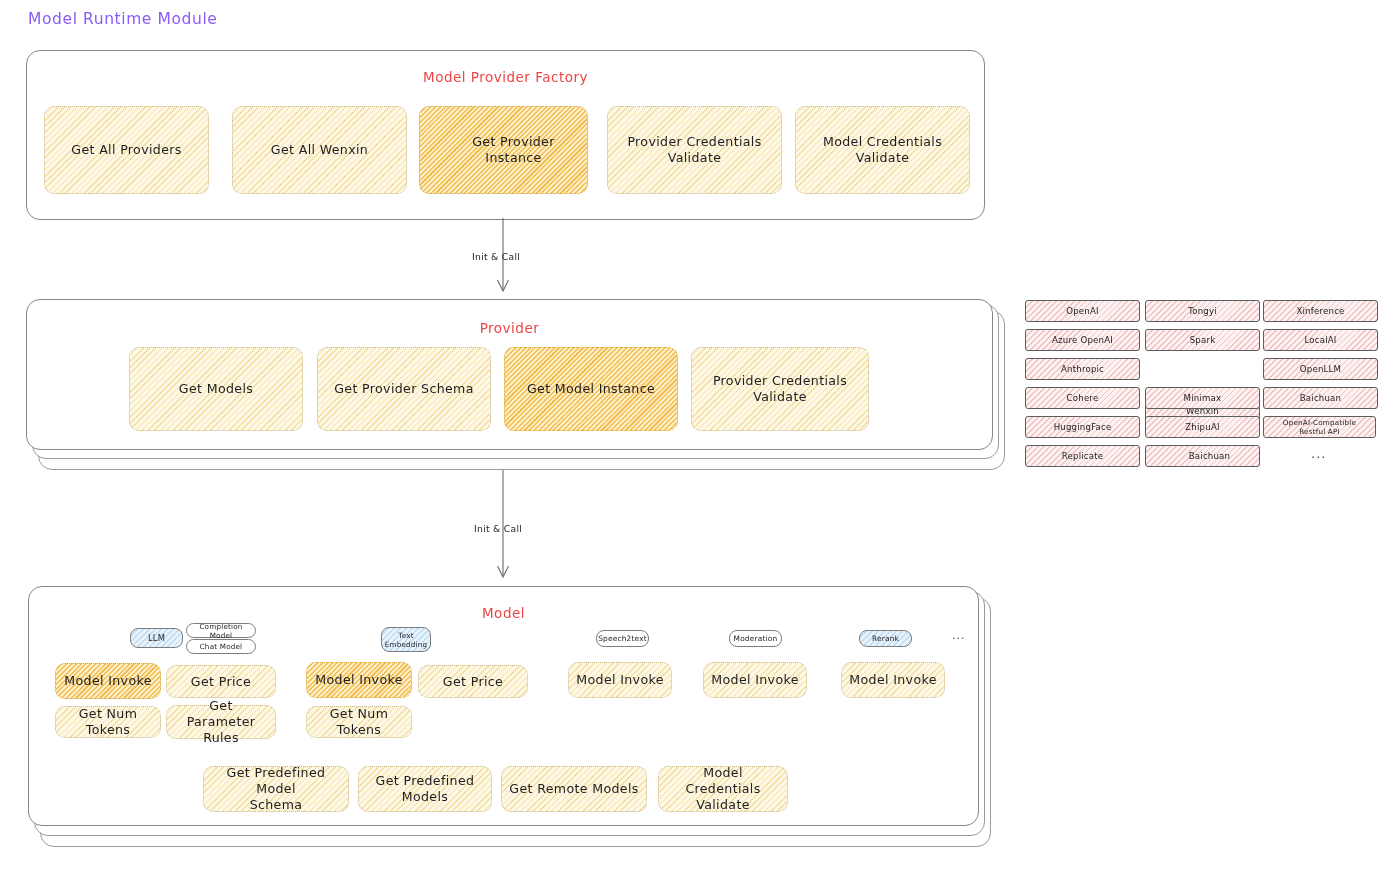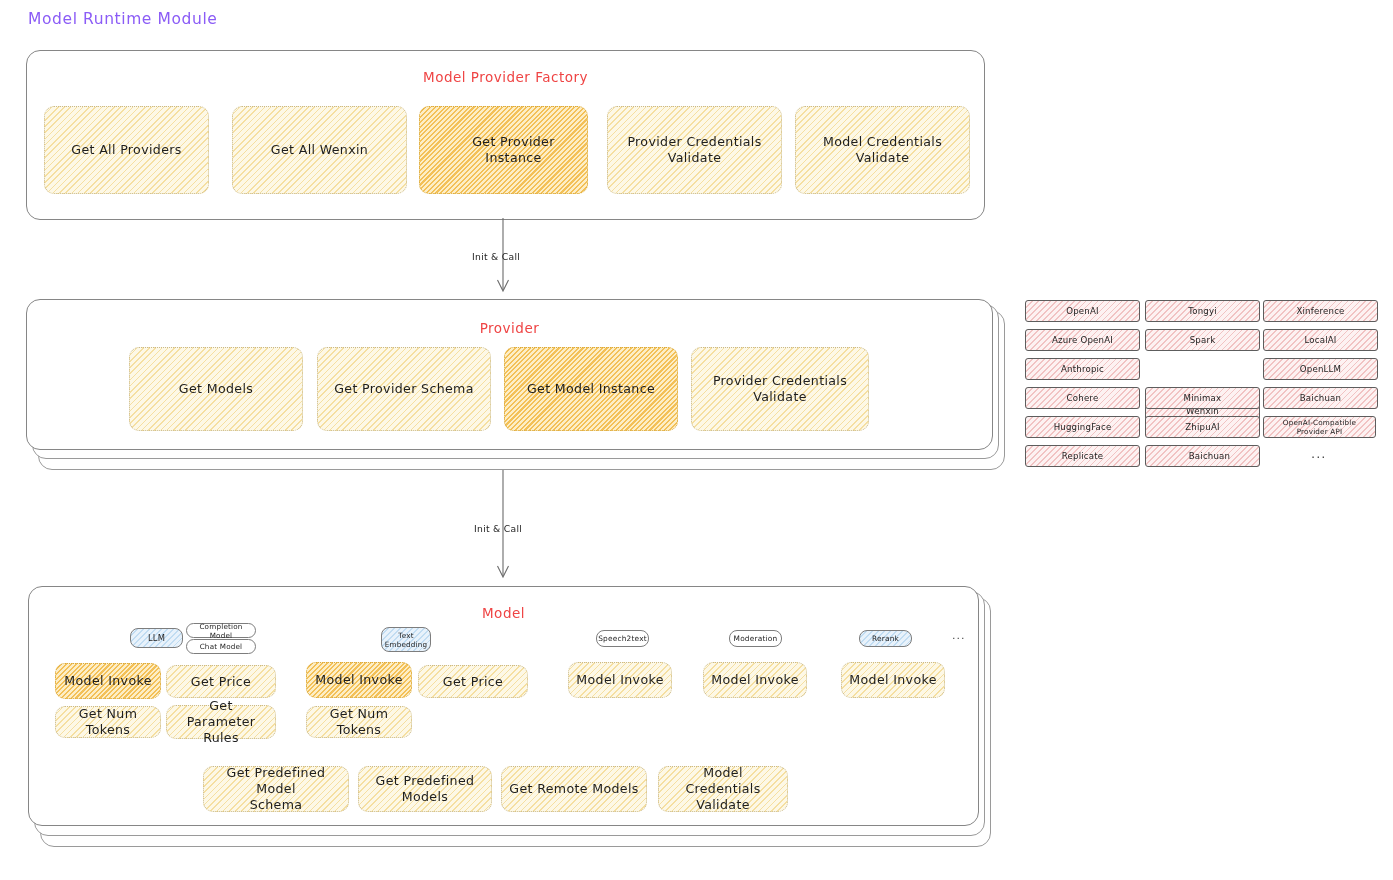--- a/index.html
+++ b/index.html
@@ -202,21 +202,21 @@
       <div class="hbox hw fill-pink" style="left: 1145px; top: 300px; width: 115px; height: 22px; font-size: 8.6px;">Tongyi</div>
       <div class="hbox hw fill-pink" style="left: 1145px; top: 329px; width: 115px; height: 22px; font-size: 8.6px;">Spark</div>
       <div class="hbox hw fill-pink" style="left: 1145px; top: 358px; width: 115px; height: 22px; font-size: 8.6px; margin-top: 42px;">Wenxin</div>
       <div class="hbox hw fill-pink" style="left: 1145px; top: 387px; width: 115px; height: 22px; font-size: 8.6px;">Minimax</div>
       <div class="hbox hw fill-pink" style="left: 1145px; top: 416px; width: 115px; height: 22px; font-size: 8.6px;">ZhipuAI</div>
       <div class="hbox hw fill-pink" style="left: 1145px; top: 445px; width: 115px; height: 22px; font-size: 8.6px; padding-left: 20px;">Baichuan</div>
       <div class="hbox hw fill-pink" style="left: 1263px; top: 300px; width: 115px; height: 22px; font-size: 8.6px;">Xinference</div>
       <div class="hbox hw fill-pink" style="left: 1263px; top: 329px; width: 115px; height: 22px; font-size: 8.6px;">LocalAI</div>
       <div class="hbox hw fill-pink" style="left: 1263px; top: 358px; width: 115px; height: 22px; font-size: 8.6px;">OpenLLM</div>
       <div class="hbox hw fill-pink" style="left: 1263px; top: 387px; width: 115px; height: 22px; font-size: 8.6px;">Baichuan</div>
-      <div class="hbox hw fill-pink" style="left: 1263px; top: 416px; width: 113px; height: 22px; font-size: 7.2px;">OpenAI-Compatible Provider API</div>
+      <div class="hbox hw fill-pink" style="left: 1263px; top: 416px; width: 113px; height: 22px; font-size: 7.2px;">OpenAI-Compatible Restful API</div>
       <div class="ellipsis-dots hw" style="left: 1311px; top: 446px;">...</div>
     </div>
 
   <div class="card-stack-layer" style="left:40px; top:597px; width:951px; height:250px;"></div>
   <div class="card-stack-layer" style="left:34px; top:591px; width:951px; height:245px;"></div>
   <div class="card" style="left:28px; top:586px; width:951px; height:240px;">
     <div class="card-title hw" style="top:19px;">Model</div>
   </div>
   <div id="model-inner">
       <div class="hbox hw fill-blue" style="left: 130px; top: 628px; width: 53px; height: 20px;">LLM</div>

